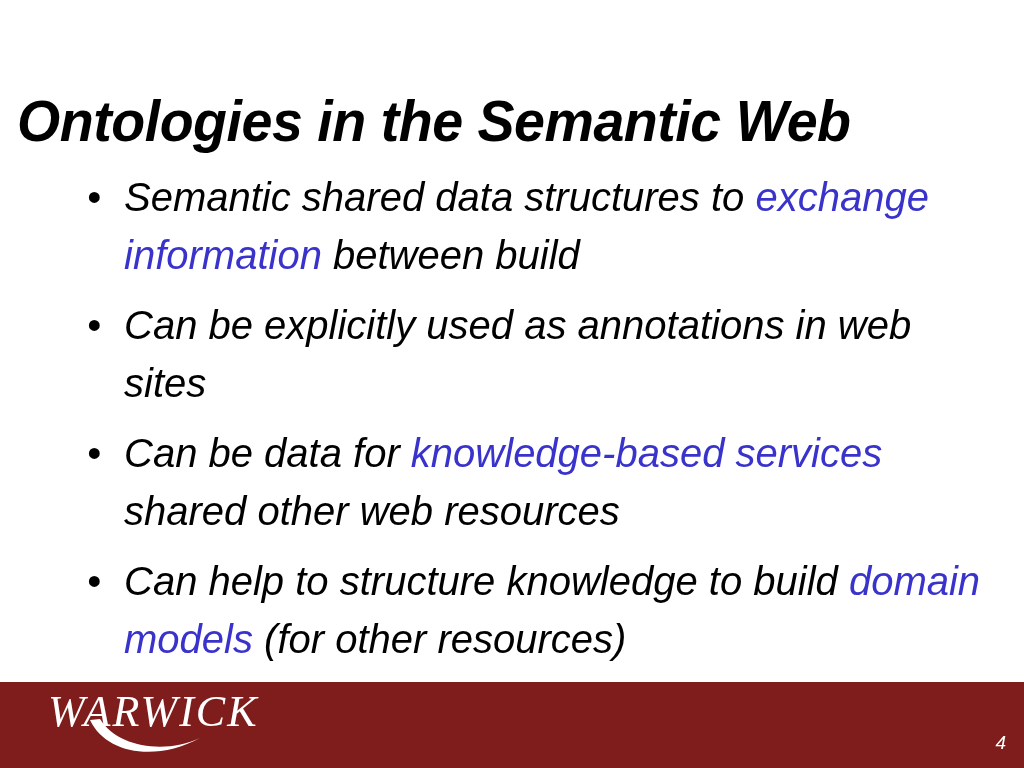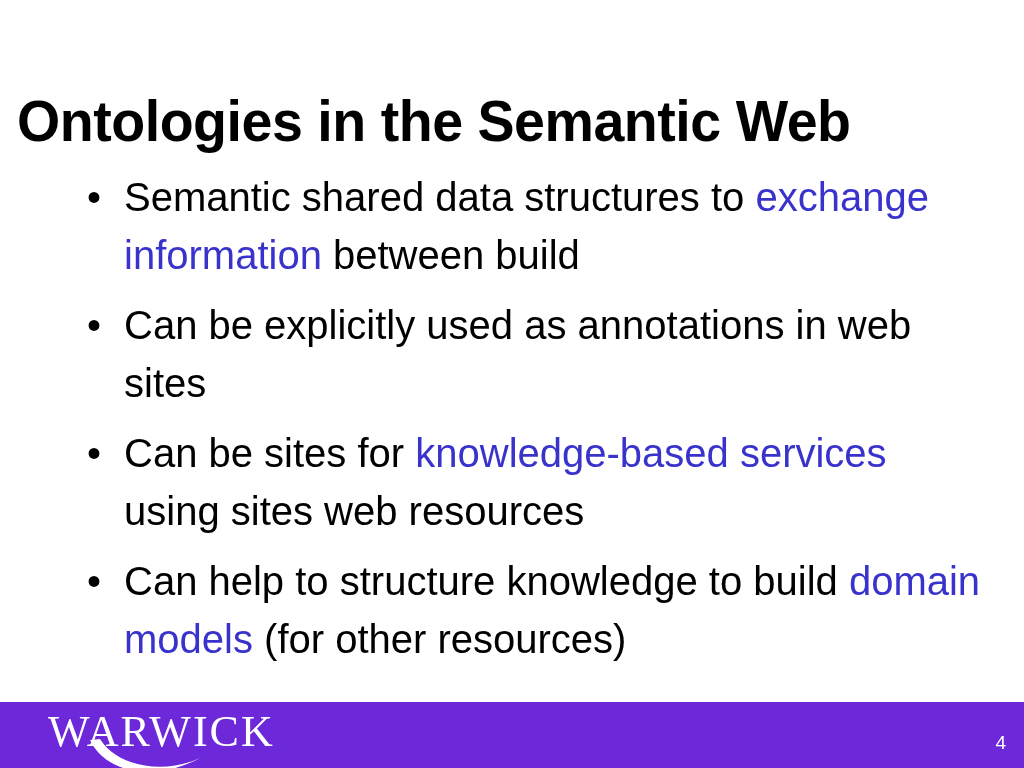--- a/index.html
+++ b/index.html
@@ -7,20 +7,21 @@
     padding: 0;
     background: #ffffff;
   }
   #slide {
     position: relative;
     width: 1024px;
     height: 768px;
     background: #ffffff;
     overflow: hidden;
     font-family: "Liberation Sans", sans-serif;
+    font-style: italic;
   }
 
   
   #slide-title {
     position: absolute;
     left: 17px;
     top: 52px;
     width: 960px;
     font-family: "Liberation Sans", sans-serif;
     font-weight: bold;
@@ -69,22 +70,22 @@
   .hl {
     color: #3933cc;
   }
 
   
   #footer-bar {
     position: absolute;
     left: 0;
     right: 0;
     bottom: 0;
-    height: 66px;
-    background: #6d28d9;
+    height: 86px;
+    background: #7f1d1d;
   }
   #warwick-logo {
     position: absolute;
     left: 48px;
     top: 6px;
     width: 260px;
     height: 62px;
   }
   #warwick-wordmark {
     position: absolute;
@@ -134,21 +135,21 @@
     <li class="bullet-row">
       <span class="bullet-mark">•</span>
       <span class="bullet-text">
         <span>Can be explicitly used as annotations in web sites</span>
       </span>
     </li>
 
     <li class="bullet-row">
       <span class="bullet-mark">•</span>
       <span class="bullet-text">
-        <span>Can be sites for </span><span class="hl">knowledge-based services</span><span> using sites web resources</span>
+        <span>Can be data for </span><span class="hl">knowledge-based services</span><span> shared other web resources</span>
       </span>
     </li>
 
     <li class="bullet-row">
       <span class="bullet-mark">•</span>
       <span class="bullet-text">
         <span>Can help to structure knowledge to build </span><span class="hl">domain models</span><span> (for other resources)</span>
       </span>
     </li>
 

